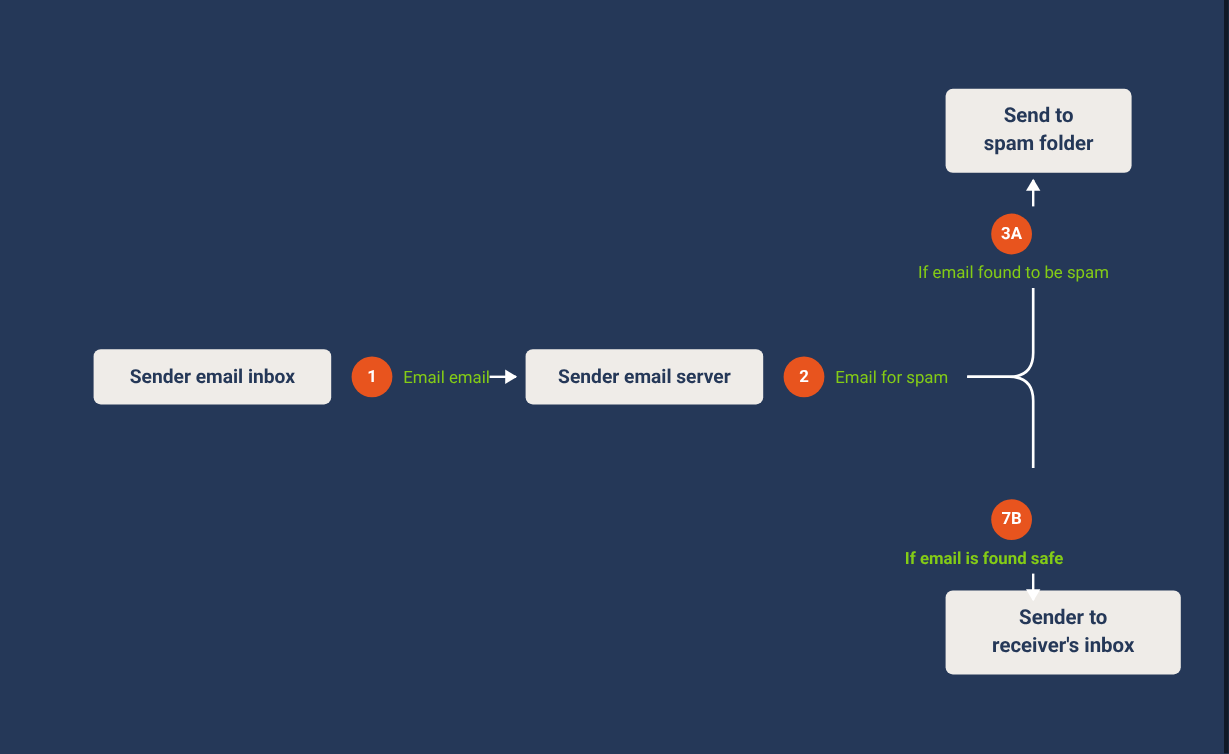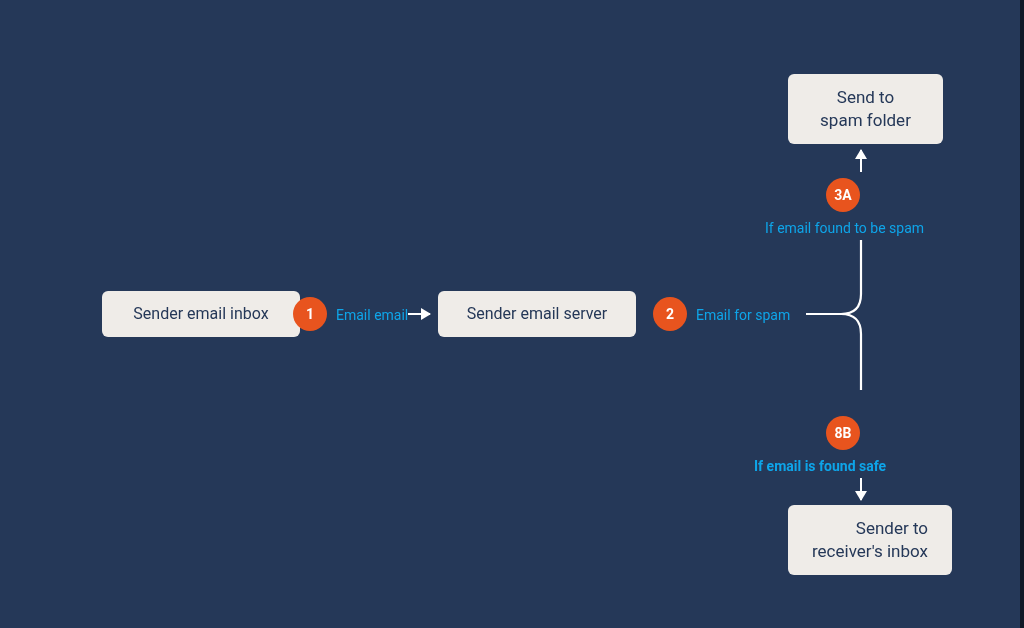--- a/index.html
+++ b/index.html
@@ -9,21 +9,21 @@
       background: #253858;
       font-family: -apple-system, BlinkMacSystemFont, 'Segoe UI', Roboto, Arial, sans-serif;
       position: relative;
       overflow: hidden;
     }
     .node {
       position: absolute;
       background: #efece8;
       border-radius: 6px;
       color: #253858;
-      font-weight: 400;
+      font-weight: 700;
       display: flex;
       align-items: center;
       justify-content: center;
       text-align: center;
       padding: 12px 20px;
       line-height: 1.35;
     }
     .step-badge {
       position: absolute;
       width: 34px;
@@ -32,21 +32,21 @@
       background: #e8541e;
       color: #fff;
       font-weight: 700;
       display: flex;
       align-items: center;
       justify-content: center;
       font-size: 14px;
     }
     .step-label {
       position: absolute;
-      color: #0ea5e9;
+      color: #84cc16;
       font-size: 14px;
       text-align: right;
       white-space: nowrap;
     }
     .arrow-h {
       position: absolute;
       height: 2px;
       background: #fff;
     }
     .arrow-h::after {
@@ -92,24 +92,24 @@
     svg.branch {
       position: absolute;
       overflow: visible;
     }
     .right-edge {
       position: absolute;
       right: 0; top: 0;
       width: 4px; height: 628px;
       background: rgba(0,0,0,0.55);
     }
-    #n-inbox  { left: 78px;  top: 291px; width: 198px; height: 46px; font-size: 16px; margin-left: 24px; }
+    #n-inbox  { left: 78px;  top: 291px; width: 198px; height: 46px; font-size: 16px; }
     #n-server { left: 438px; top: 291px; width: 198px; height: 46px; font-size: 16px; text-align: center; }
     #n-spam   { left: 788px; top: 74px;  width: 155px; height: 70px; font-size: 17px; }
-    #n-safe   { left: 788px; top: 505px; width: 164px; height: 70px; font-size: 17px; text-align: right; }
+    #n-safe   { left: 788px; top: 492px; width: 196px; height: 70px; font-size: 17px; }
   </style>
 </head>
 <body>
 
 <div id="n-inbox" class="node">
   <span>Sender email inbox</span>
 </div>
 <div id="n-server" class="node">
   <span>Sender email server</span>
 </div>
@@ -136,18 +136,18 @@
   <path d="M0 74 L35 74 Q55 74 55 94 L55 150" stroke="#fff" stroke-width="2.2" fill="none"></path>
 </svg>
 
 <div class="step-badge" style="left:826px; top:178px;">
   <span>3A</span>
 </div>
 <div class="step-label" style="left:765px; top:220px;">If email found to be spam</div>
 <div class="arrow-up" style="left:860px; top:150px; height:22px;"></div>
 
 <div class="step-badge" style="left:826px; top:416px;">
-  <span>8B</span>
+  <span>7B</span>
 </div>
 <div class="step-label" style="left:754px; top:458px;font-weight:bold;">If email is found safe</div>
 <div class="arrow-down" style="left:860px; top:478px; height:22px;"></div>
 
 <div class="right-edge"></div>
 
 </body></html>

